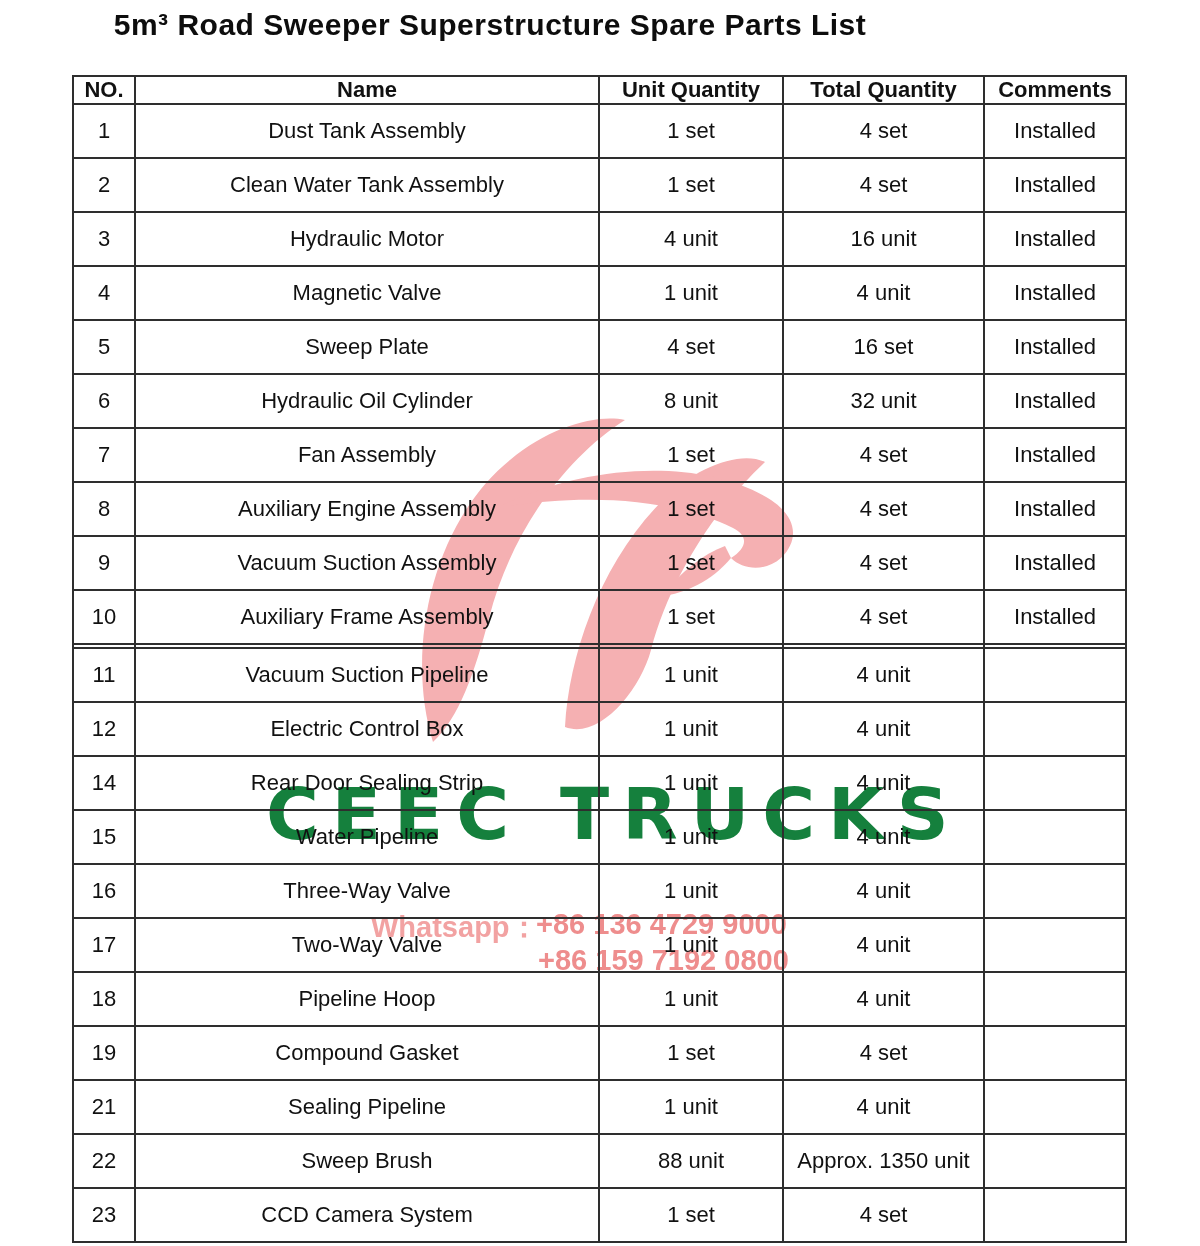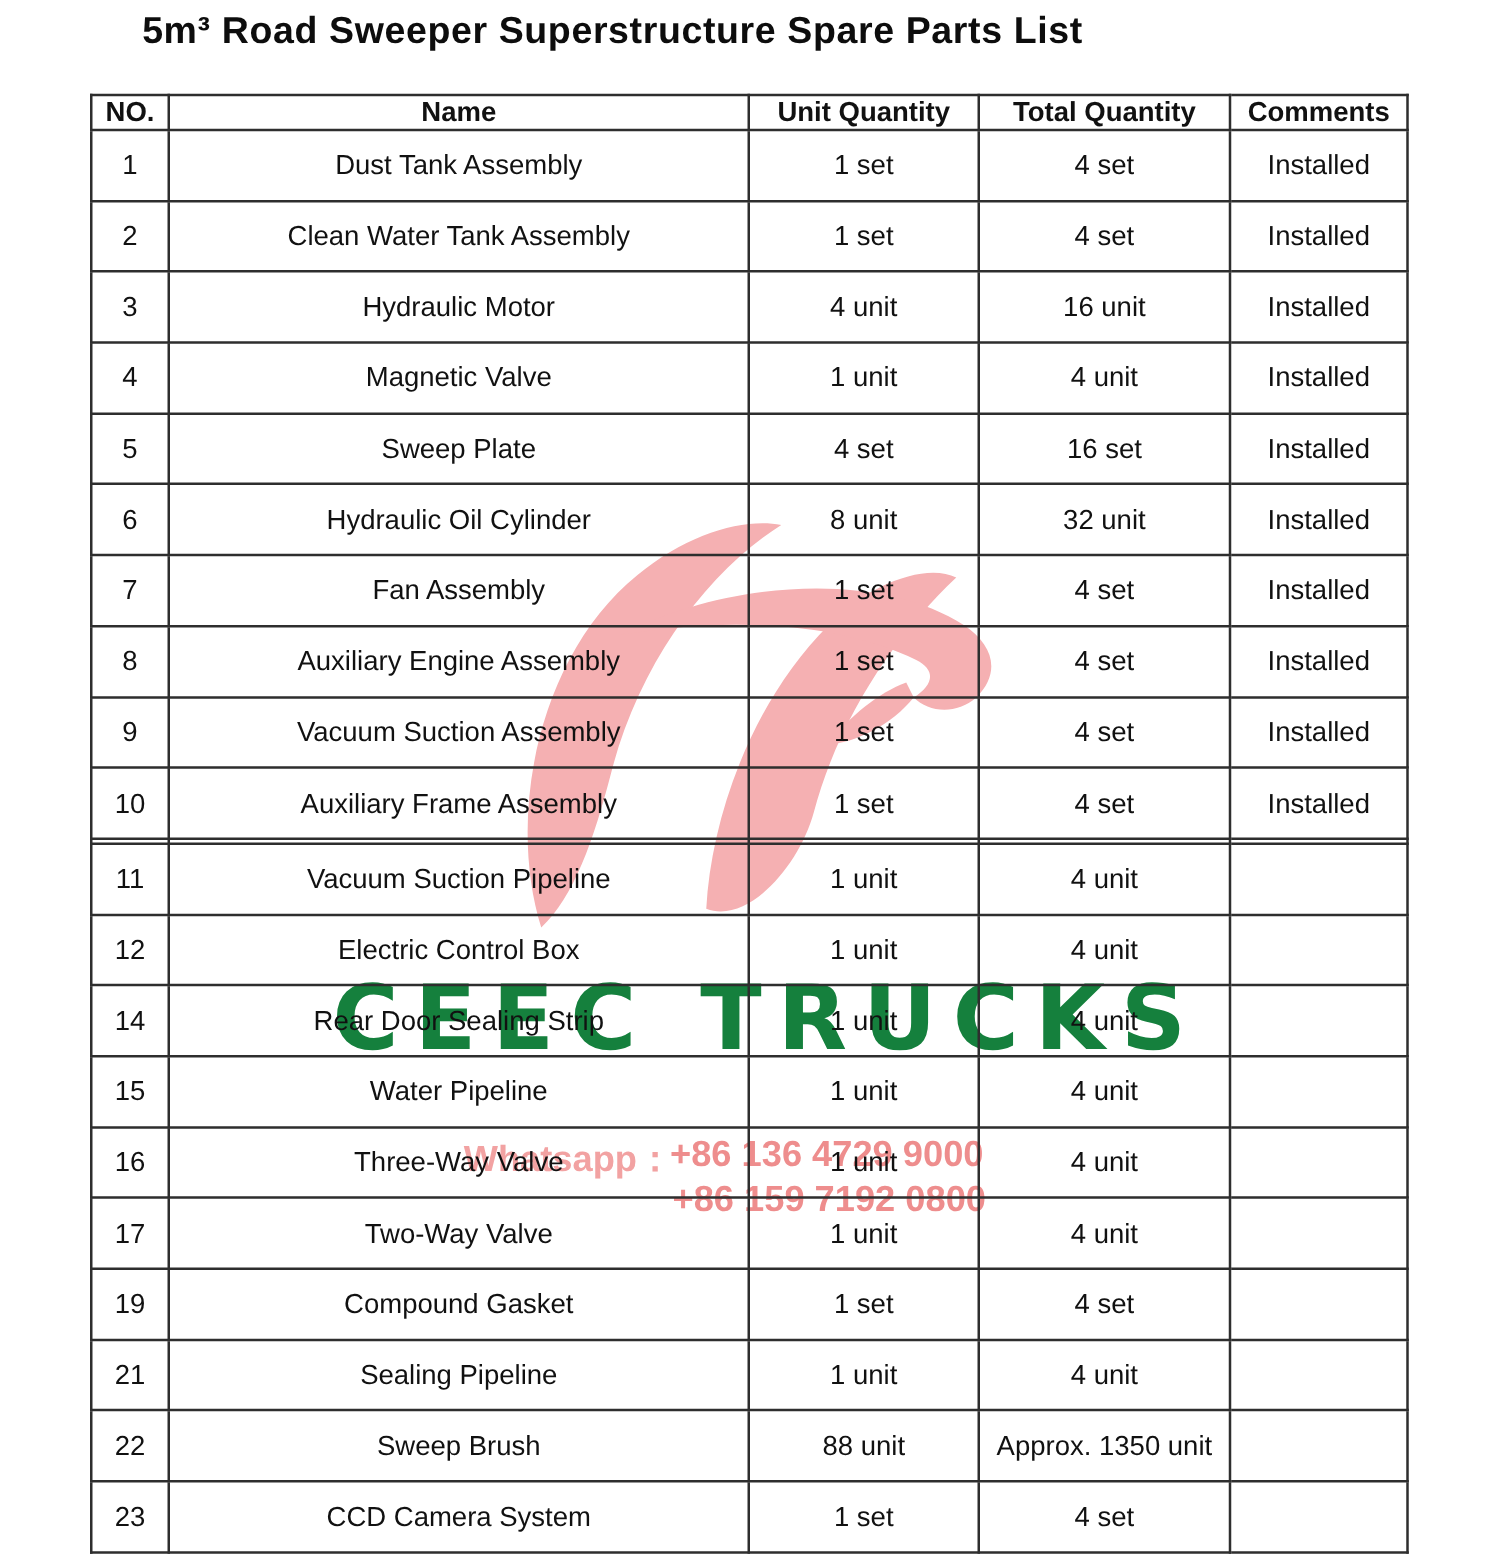--- a/index.html
+++ b/index.html
@@ -262,20 +262,27 @@
         <td></td>
       </tr>
       <tr>
         <td>17</td>
         <td>Two-Way Valve</td>
         <td>1 unit</td>
         <td>4 unit</td>
         <td></td>
       </tr>
       <tr>
+        <td>18</td>
+        <td>Pipeline Hoop</td>
+        <td>1 unit</td>
+        <td>4 unit</td>
+        <td></td>
+      </tr>
+      <tr>
         <td>19</td>
         <td>Compound Gasket</td>
         <td>1 set</td>
         <td>4 set</td>
         <td></td>
       </tr>
       <tr>
         <td>21</td>
         <td>Sealing Pipeline</td>
         <td>1 unit</td>

